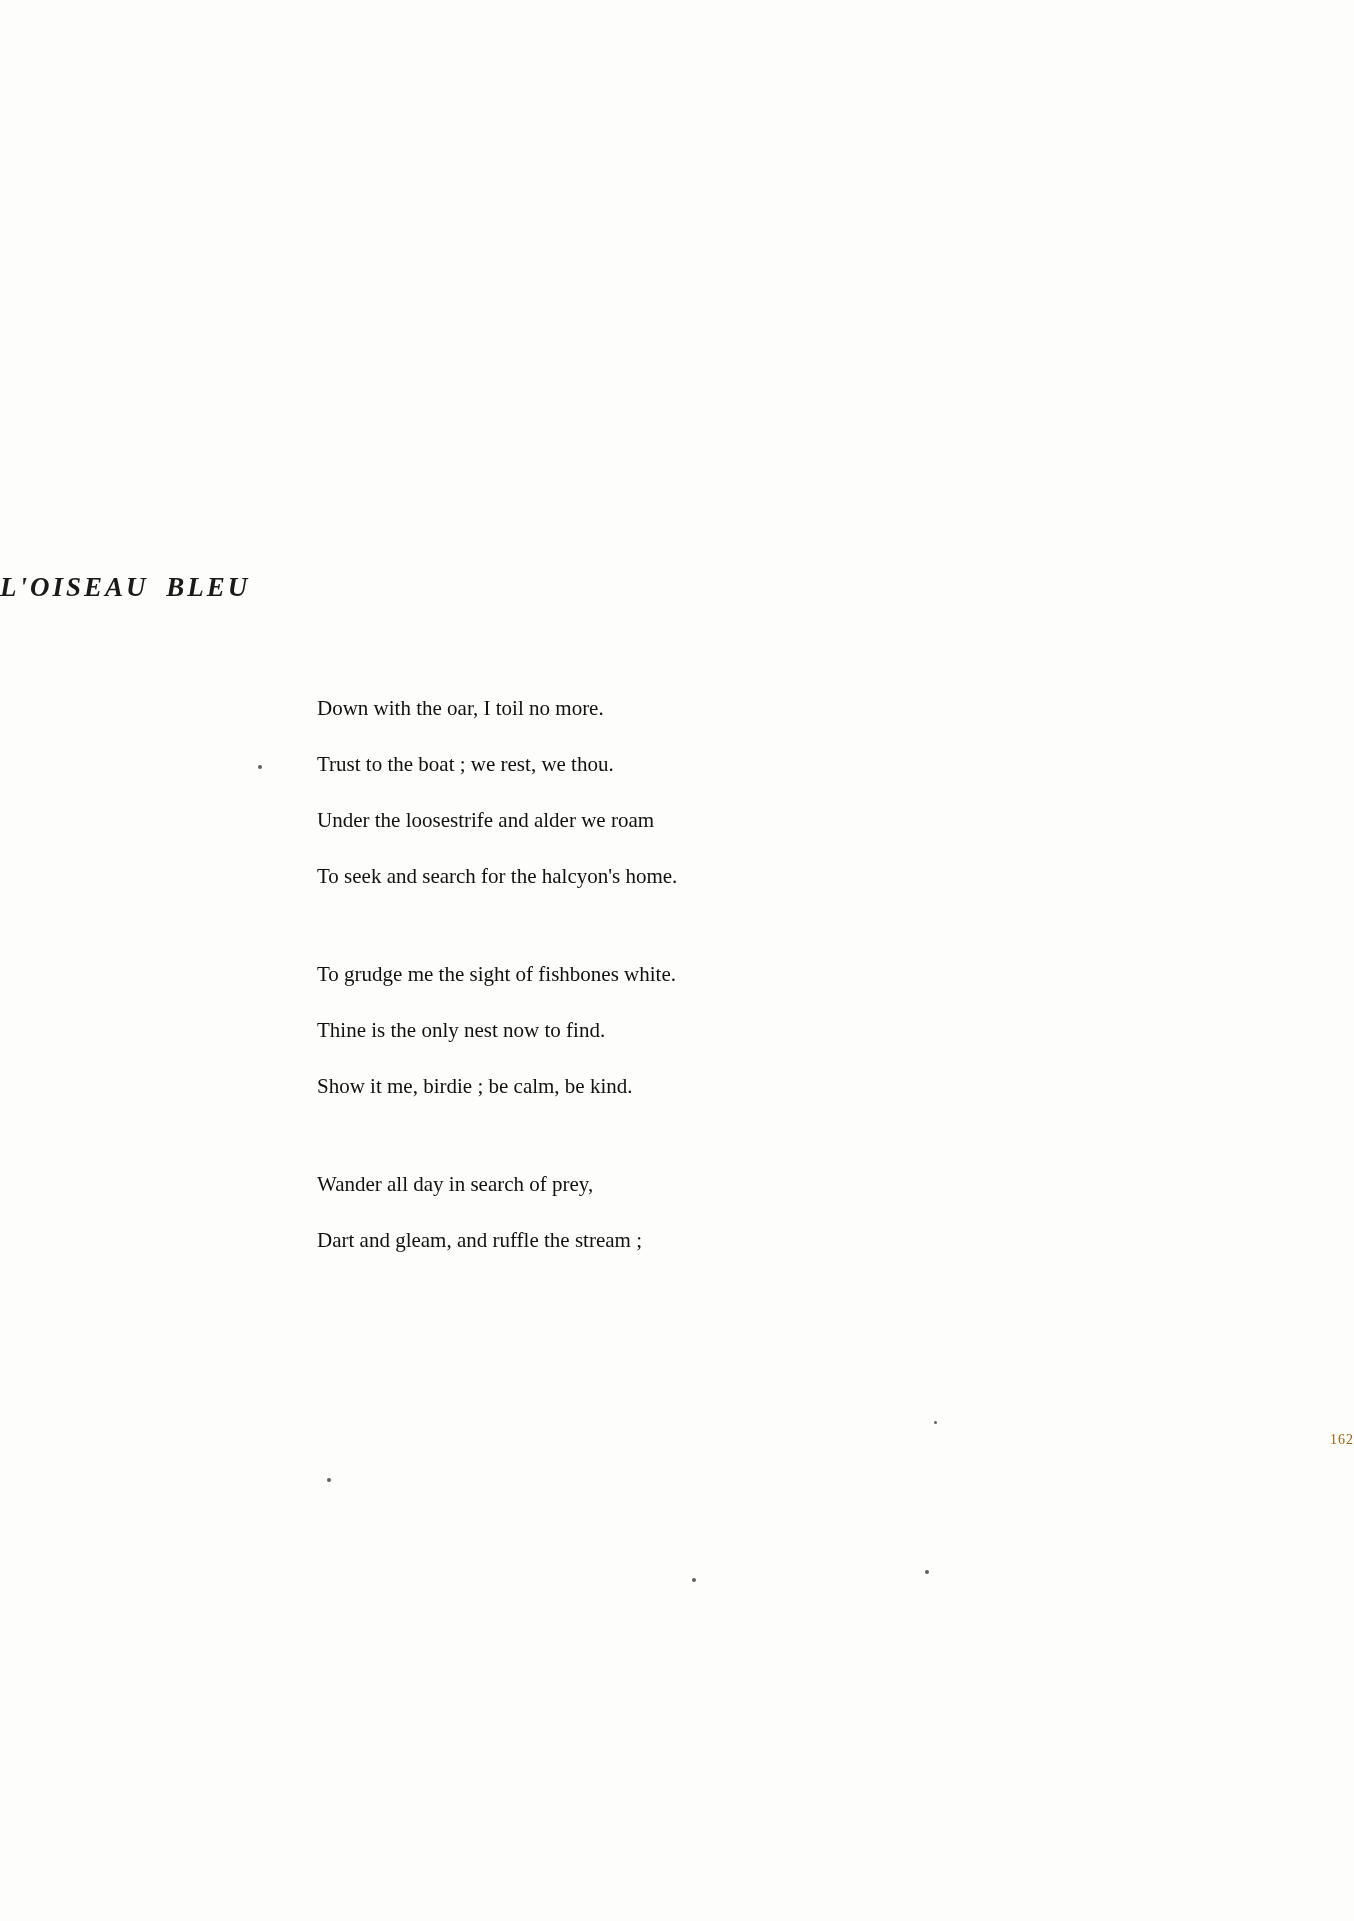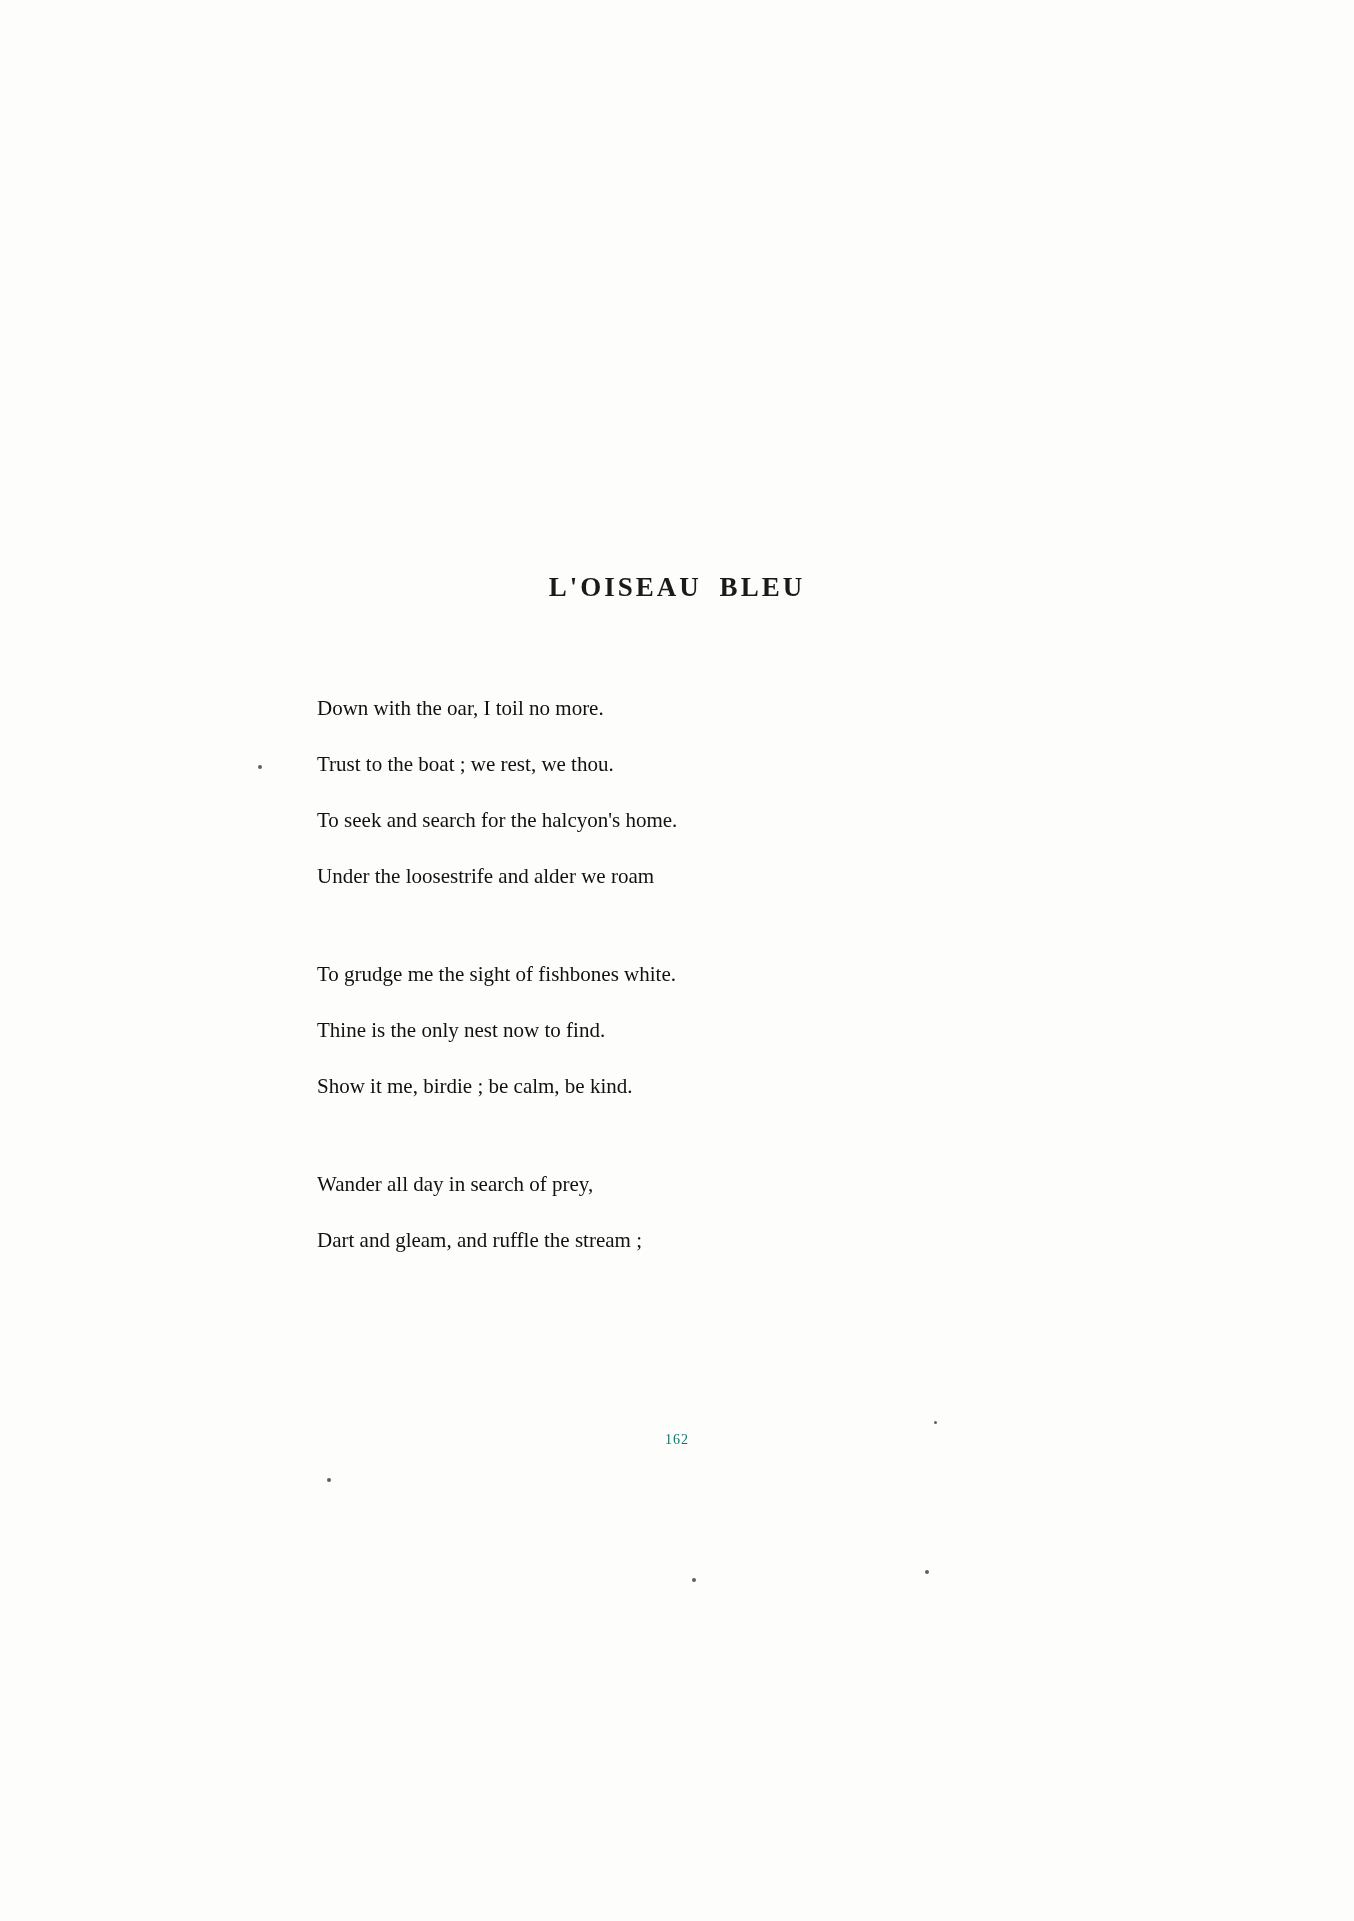--- a/index.html
+++ b/index.html
@@ -18,21 +18,22 @@
   .page {
     position: absolute;
     inset: 0;
     background: #fdfdfc;
   }
   .poem-title {
     position: absolute;
     top: 572px;
     left: 0;
     width: 100%;
-    text-align: center;
+    text-align: left;
+    font-style: italic;
     font-weight: bold;
     font-size: 27px;
     letter-spacing: 3px;
     word-spacing: 8px;
     color: #1a1a1a;
   }
   .poem-body {
     position: absolute;
     top: 680px;
     left: 317px;
@@ -45,24 +46,24 @@
     font-size: 21px;
     line-height: 56px;
     color: #111111;
     white-space: pre;
   }
   .page-number {
     position: absolute;
     top: 1432px;
     left: 0;
     width: 100%;
-    text-align: center;
+    text-align: right;
     font-size: 14px;
     letter-spacing: 1px;
-    color: #0f766e;
+    color: #a16207;
   }
   .speck {
     position: absolute;
     background: #2b2b2b;
     border-radius: 50%;
     width: 4px;
     height: 4px;
     opacity: 0.75;
   }
   .speck.s1 { left: 258px; top: 765px; }
@@ -76,22 +77,22 @@
 
 <div class="page">
 
   <div class="poem-title">L'OISEAU BLEU</div>
 
   <div class="poem-body">
 
     <div class="stanza">
       <div class="line">Down with the oar, I toil no more.</div>
       <div class="line">Trust to the boat ; we rest, we thou.</div>
+      <div class="line">Under the loosestrife and alder we roam</div>
       <div class="line">To seek and search for the halcyon's home.</div>
-      <div class="line">Under the loosestrife and alder we roam</div>
     </div>
 
     <div class="stanza">
       <div class="line">To grudge me the sight of fishbones white.</div>
       <div class="line">Thine is the only nest now to find.</div>
       <div class="line">Show it me, birdie ; be calm, be kind.</div>
     </div>
 
     <div class="stanza">
       <div class="line">Wander all day in search of prey,</div>

